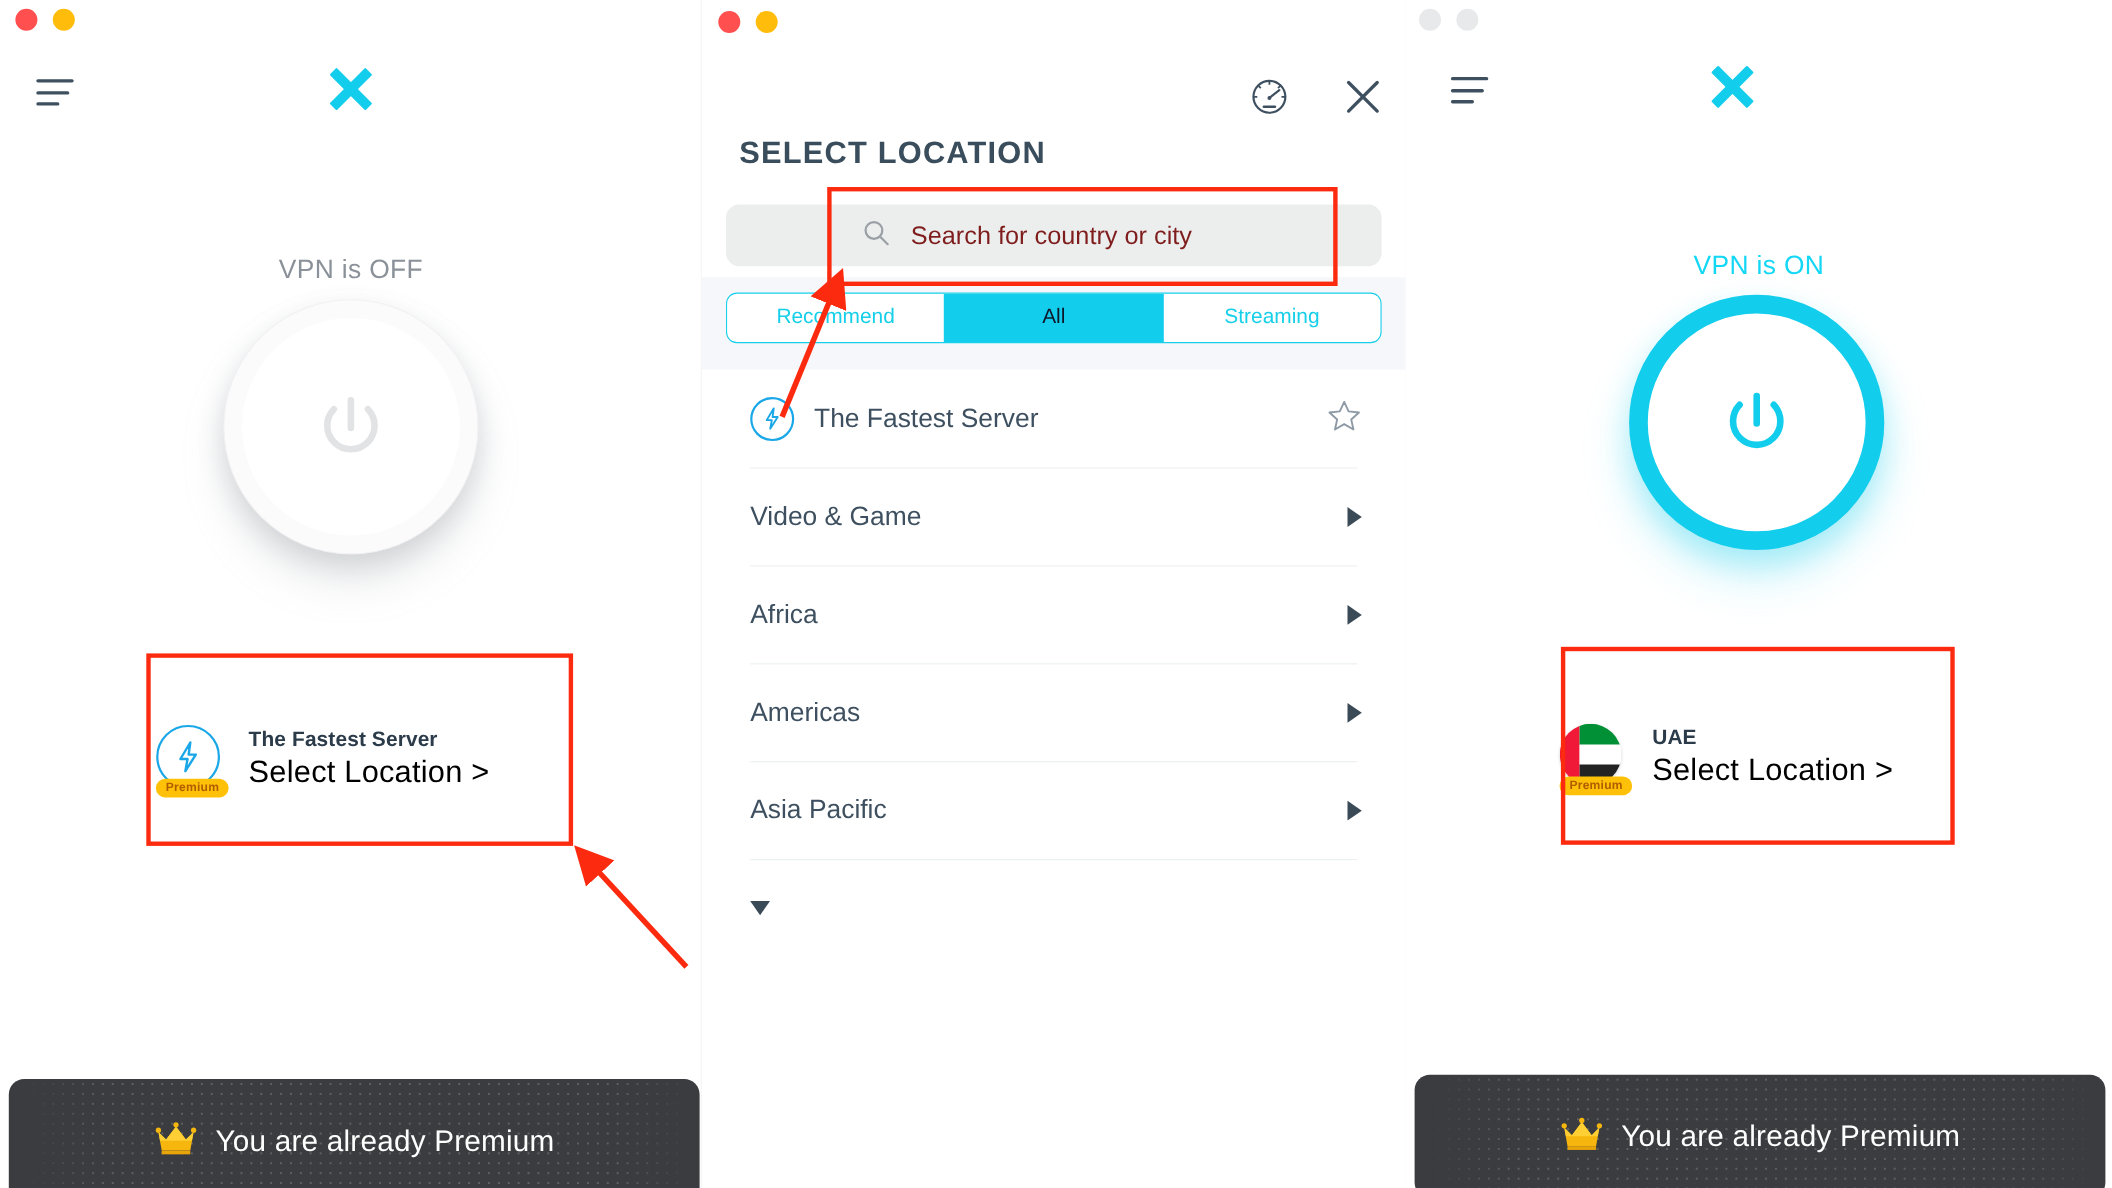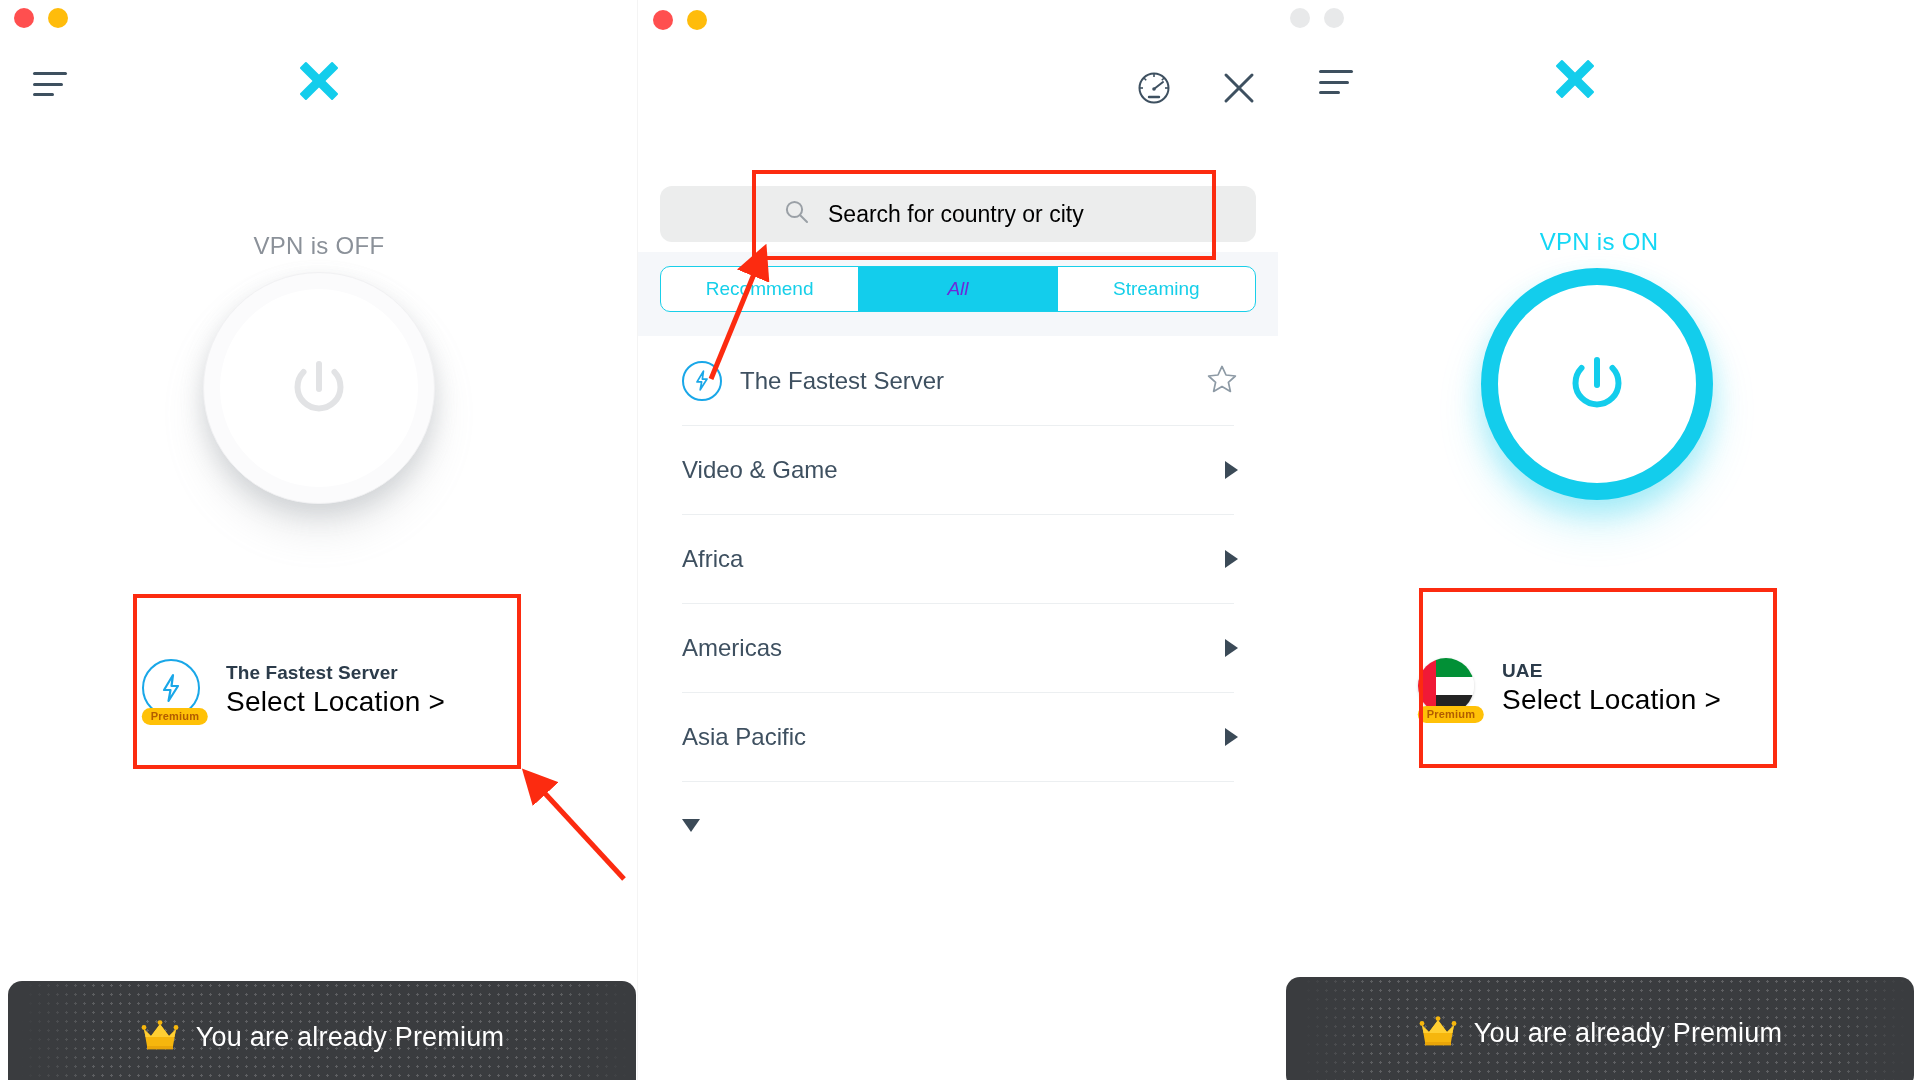--- a/index.html
+++ b/index.html
@@ -104,28 +104,28 @@
   .premium-banner .crown, .premium-banner .ptext { position: relative; z-index: 2; }
   .ptext { color: #ffffff; font-size: 27px; letter-spacing: .2px; }
 
   
   .mid-icons { position: absolute; display: flex; align-items: center; gap: 50px; }
   .select-title { position: absolute; font-size: 28px; font-weight: bold;
                   color: #3a4d5c; letter-spacing: 1.1px; }
   .search-bar { position: absolute; height: 56px; background: #eceded; border-radius: 12px;
                 display: flex; align-items: center; }
   .search-bar .mag { margin-left: 124px; }
-  .search-ph { margin-left: 18px; font-size: 23px; color: #000000; }
+  .search-ph { margin-left: 18px; font-size: 23px; color: #7f1d1d; }
 
   .seg-zone { position: absolute; background: #f5f7fa; }
   .segmented { position: absolute; height: 46px; border: 1.6px solid #19cfe9;
                border-radius: 10px; display: flex; overflow: hidden; background: #fff; }
   .seg { display: flex; align-items: center; justify-content: center;
          font-size: 19px; color: #16cfe9; height: 100%; }
-  .seg.active { background: #13cdec; color: #6d28d9; font-style: italic; }
+  .seg.active { background: #13cdec; color: #0f172a; }
 
   .list { position: absolute; left: 0; right: 0; }
   .row { position: relative; height: 89px; display: flex; align-items: center;
          padding: 0 40px 0 44px; }
   .row + .row::before { content:""; position:absolute; left:44px; right:44px; top:0;
                         height:1px; background:#eceff1; }
   .row-label { font-size: 24px; color: #3e5060; flex: 1; }
   .row-label.indent { margin-left: 12px; }
   .caret { width: 0; height: 0; }
   .caret-right { border-left: 13px solid #3b4a57; border-top: 9px solid transparent;
@@ -227,20 +227,21 @@
         </svg>
       </span>
       <span>
         <svg width="34" height="34" viewBox="0 0 34 34">
           <line x1="4" y1="4" x2="30" y2="30" stroke="#3e5060" stroke-width="3" stroke-linecap="round"></line>
           <line x1="30" y1="4" x2="4" y2="30" stroke="#3e5060" stroke-width="3" stroke-linecap="round"></line>
         </svg>
       </span>
     </div>
 
+    <div class="select-title" style="left:34px; top:123px;">SELECT LOCATION</div>
 
     <div class="search-bar" style="left:22px; top:186px; width:596px;">
       <span class="mag">
         <svg width="26" height="26" viewBox="0 0 26 26">
           <circle cx="10.5" cy="10.5" r="7.6" fill="none" stroke="#9aa0a6" stroke-width="2"></circle>
           <line x1="16.2" y1="16.2" x2="23" y2="23" stroke="#9aa0a6" stroke-width="2" stroke-linecap="round"></line>
         </svg>
       </span>
       <span class="search-ph">Search for country or city</span>
     </div>

